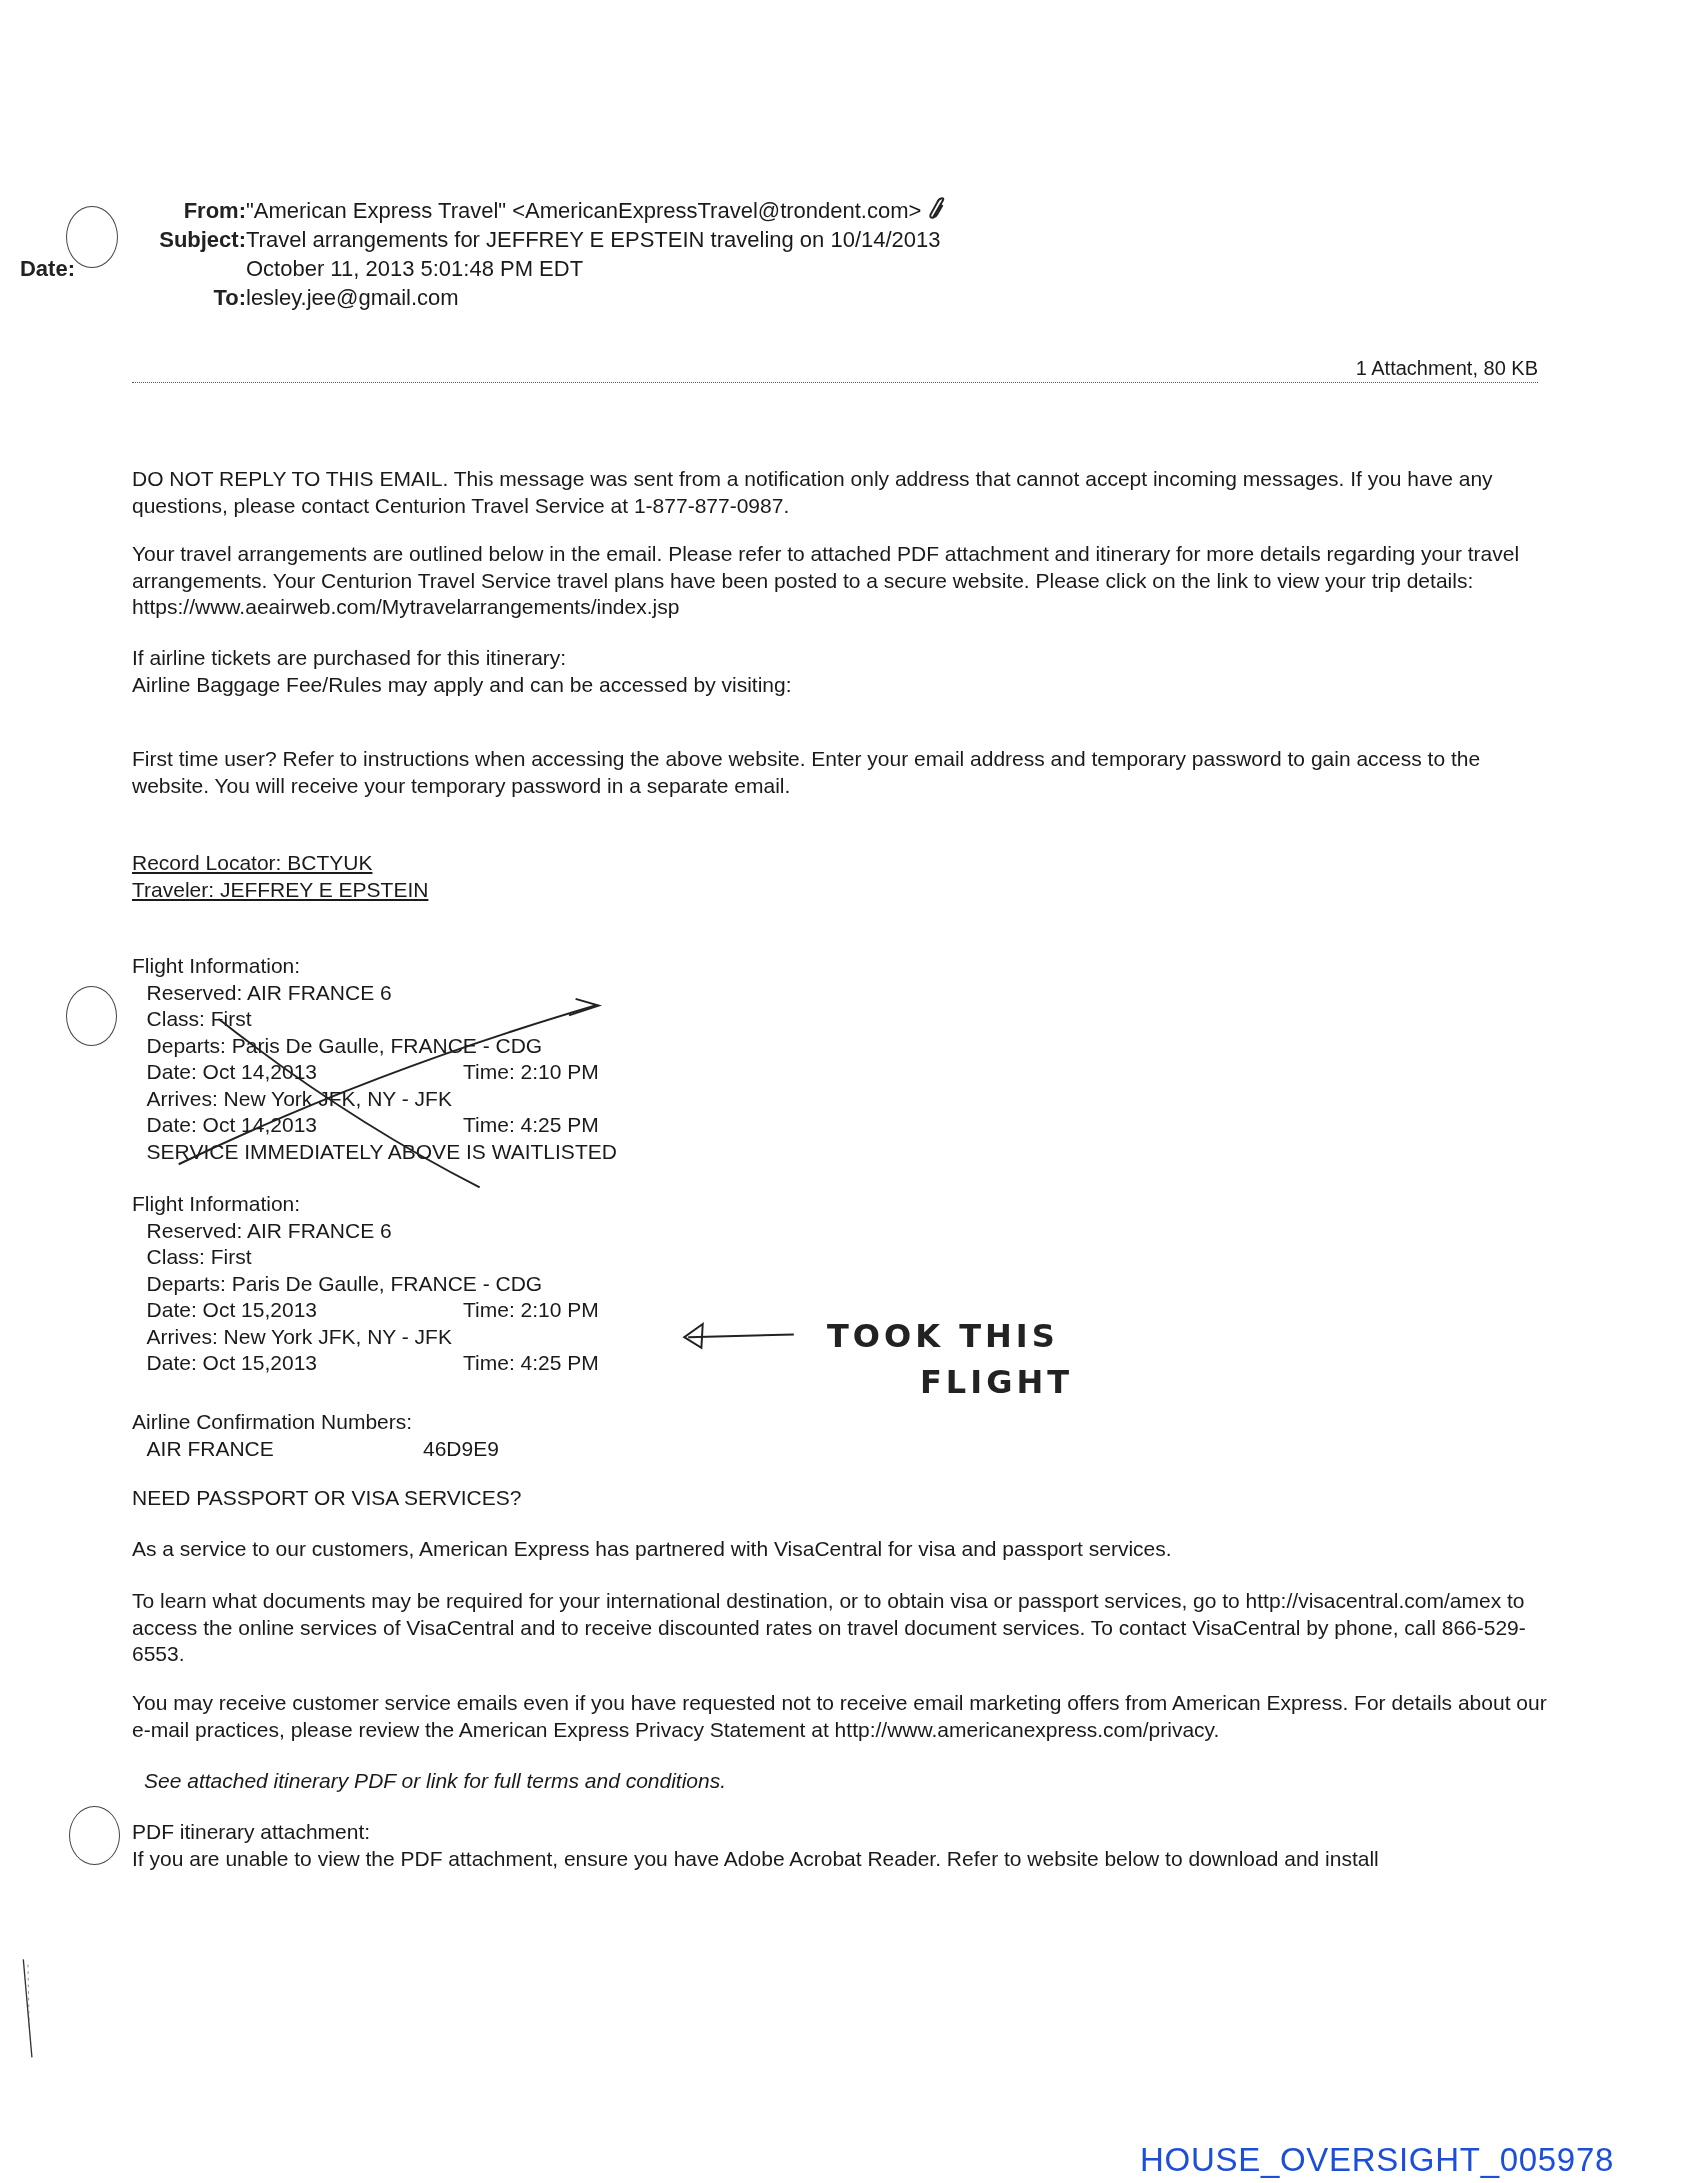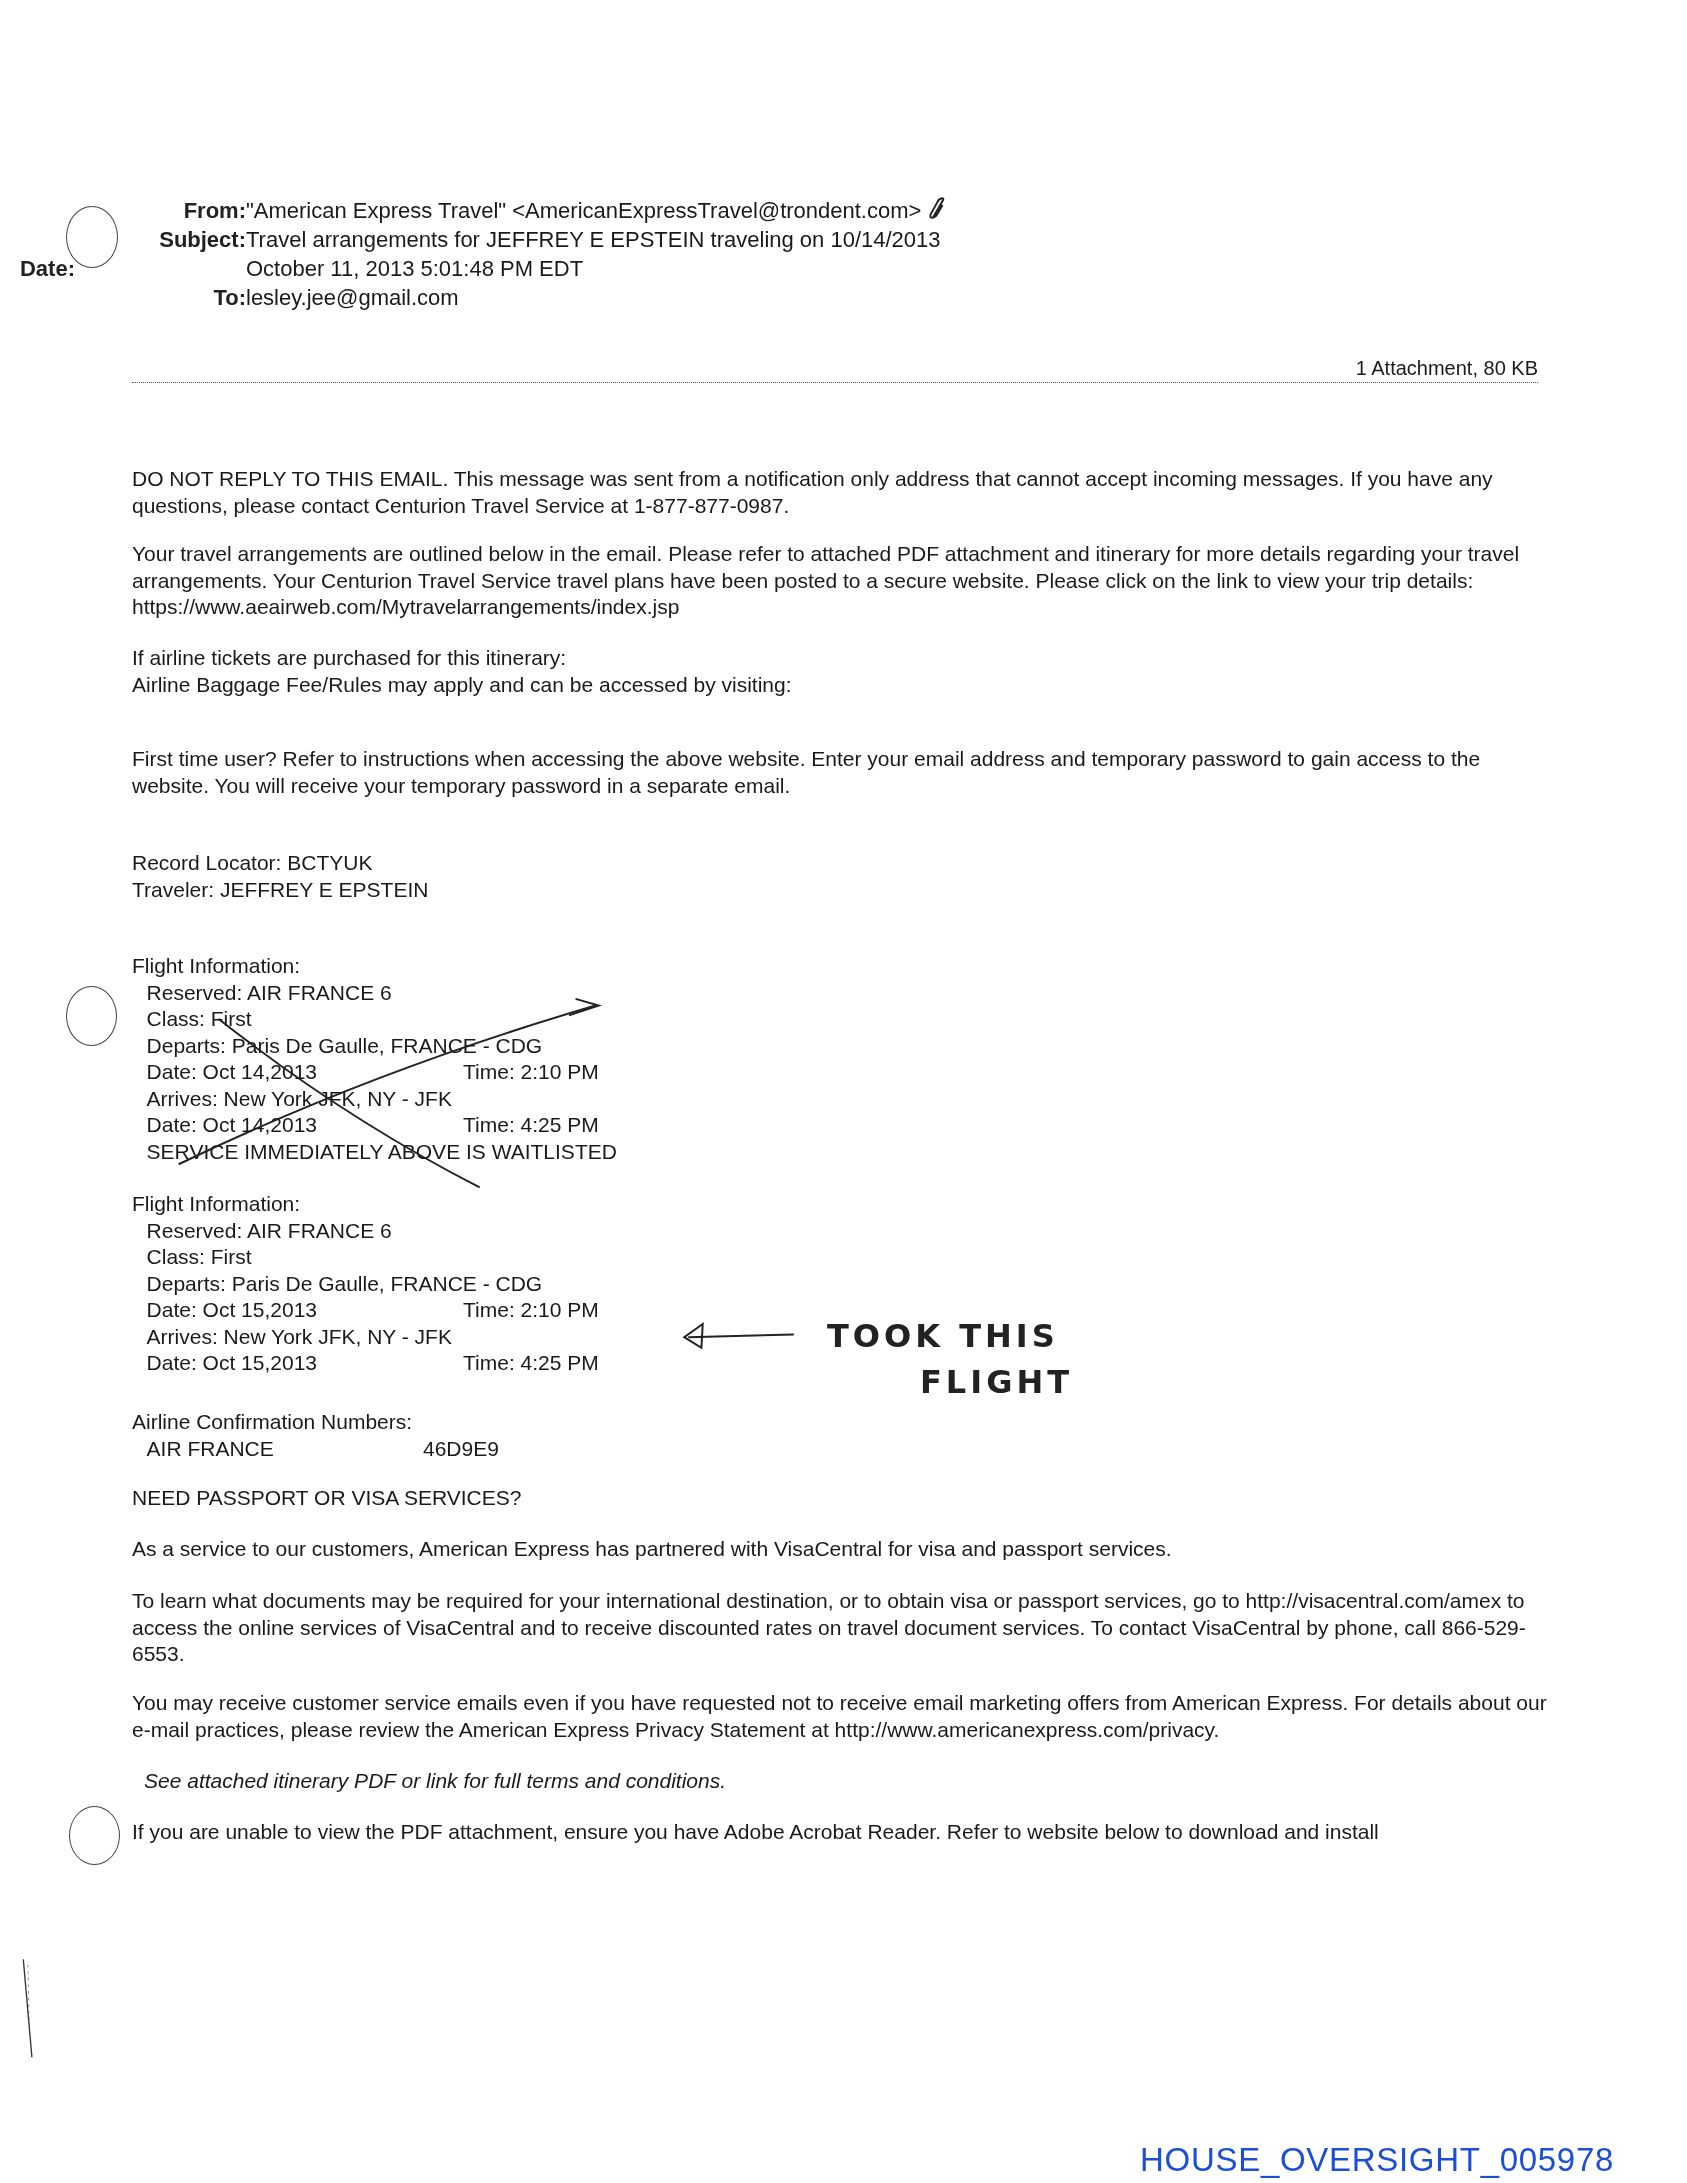--- a/index.html
+++ b/index.html
@@ -57,21 +57,21 @@
 <div class="abs para" style="left:132px;top:466px;">DO NOT REPLY TO THIS EMAIL.  This message was sent from a notification only address that cannot accept incoming messages.  If you have any questions, please contact Centurion Travel Service at 1-877-877-0987.</div>
 <div class="abs para" style="left:132px;top:541px;">Your travel arrangements are outlined below in the email.  Please refer to attached PDF attachment and itinerary for more details regarding your travel arrangements.  Your Centurion Travel Service travel plans have been posted to a secure website.  Please click on the link to view your trip details: https://www.aeairweb.com/Mytravelarrangements/index.jsp</div>
 
 <div class="abs txt" style="left:132px;top:645px;">
   <span class="line">If airline tickets are purchased for this itinerary:</span>
   <span class="line">Airline Baggage Fee/Rules may apply and can be accessed by visiting:</span>
 </div>
 
 <div class="abs para" style="left:132px;top:746px;">First time user?   Refer to instructions when accessing the above website. Enter your email address and temporary password to gain access to the website. You will receive your temporary password in a separate email.</div>
 
-<div class="abs txt" style="left:132px;top:850px;">
+<div class="abs txt" style="left:132px;top:850px;text-decoration:underline;">
   <span class="line">Record Locator: BCTYUK</span>
   <span class="line">Traveler: JEFFREY E EPSTEIN</span>
 </div>
 
 <div class="abs txt" style="left:132px;top:953px;width:595px;height:218px;">
   <span class="line">Flight Information:</span>
   <span class="line indent">Reserved: AIR FRANCE 6</span>
   <span class="line indent">Class: First</span>
   <span class="line indent">Departs: Paris De Gaulle, FRANCE - CDG</span>
   <span class="line indent" style="position:relative;">
@@ -124,20 +124,21 @@
     <span style="position:absolute;left:291px;">46D9E9</span>
   </span>
 </div>
 
 <div class="abs txt" style="left:132px;top:1485px;">NEED PASSPORT OR VISA SERVICES?</div>
 <div class="abs para" style="left:132px;top:1536px;">As a service to our customers, American Express has partnered with VisaCentral for visa and passport services.</div>
 <div class="abs para" style="left:132px;top:1588px;">To learn what documents may be required for your international destination, or to obtain visa or passport services, go to http://visacentral.com/amex to access the online services of VisaCentral and to receive discounted rates on travel document services. To contact VisaCentral by phone, call 866-529-6553.</div>
 <div class="abs para" style="left:132px;top:1690px;">You  may receive customer service emails even if you have requested not to receive email marketing offers from American Express. For details about our e-mail practices, please review the American Express Privacy Statement at http://www.americanexpress.com/privacy.</div>
 <div class="abs para" style="left:144px;top:1768px;font-style:italic;">See  attached itinerary PDF or link for full terms and conditions.</div>
 <div class="abs txt" style="left:132px;top:1819px;">
+  <span class="line">PDF itinerary attachment:</span>
   <span class="line">If you are unable to view the PDF attachment, ensure you have Adobe Acrobat Reader. Refer to website below to download and install</span>
 </div>
 
 <svg class="abs" style="left:20px;top:1958px;" width="26.5" height="106" viewBox="0 0 40 160">
   <path d="M5 2 L18 150" stroke="#333" stroke-width="2" fill="none"></path>
   <path d="M12 10 L14 110" stroke="#555" stroke-width="1" stroke-dasharray="4 6" fill="none"></path>
 </svg>
 
 <div class="abs bates" style="right:73px;top:2141px;">HOUSE_OVERSIGHT_005978</div>
 

